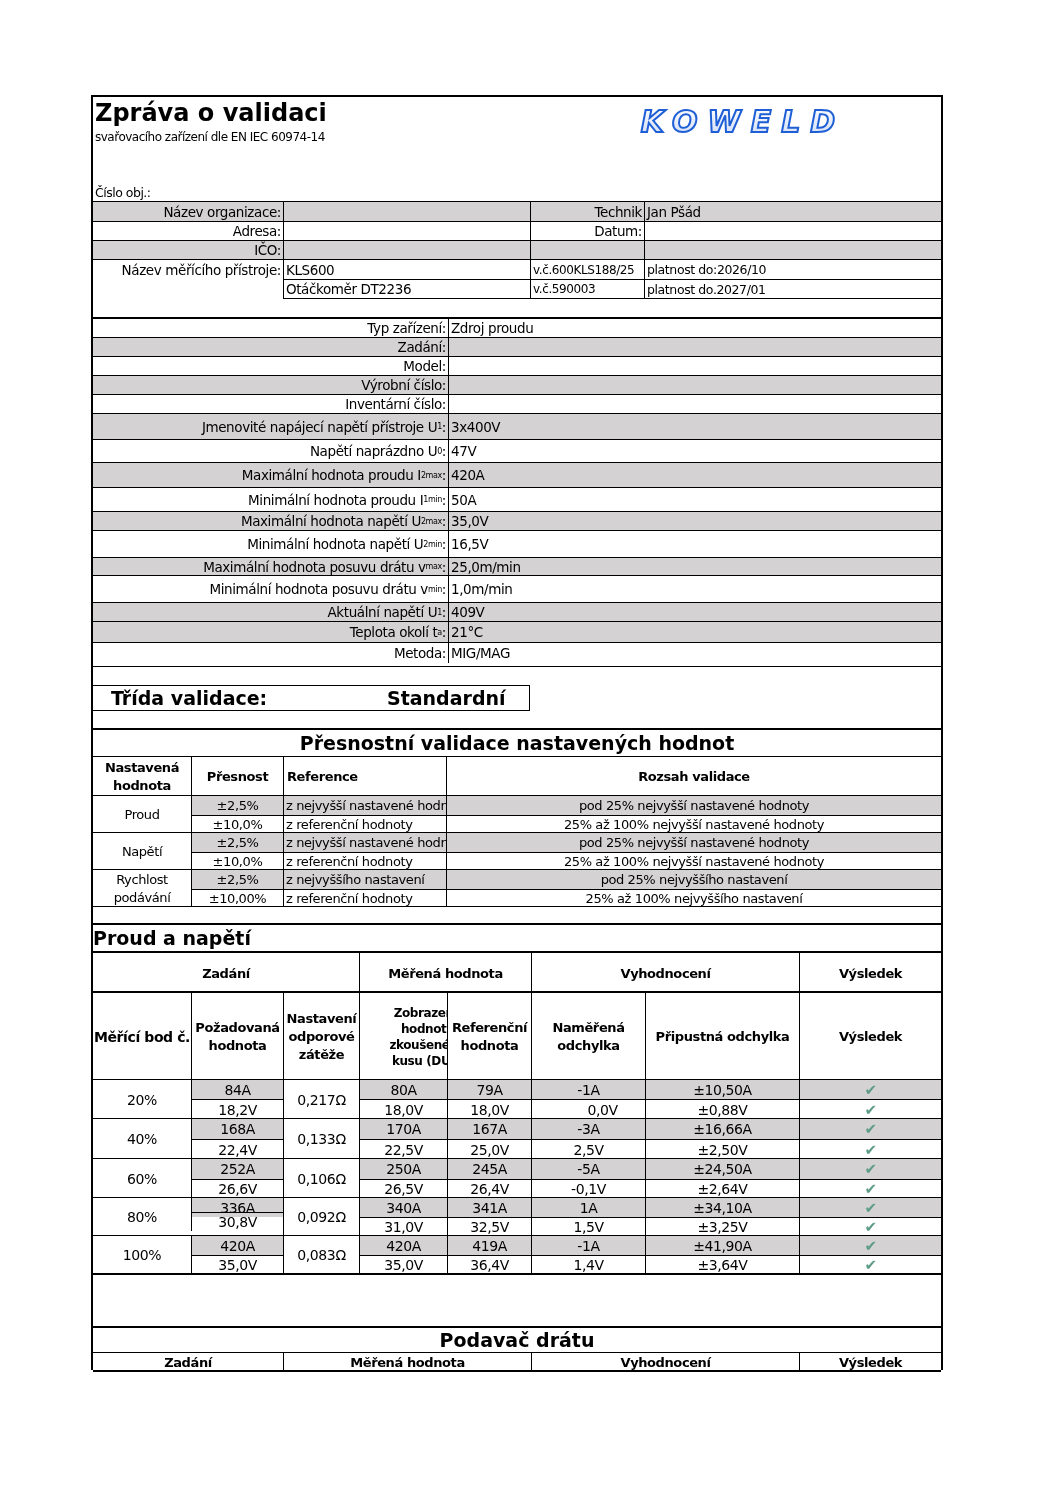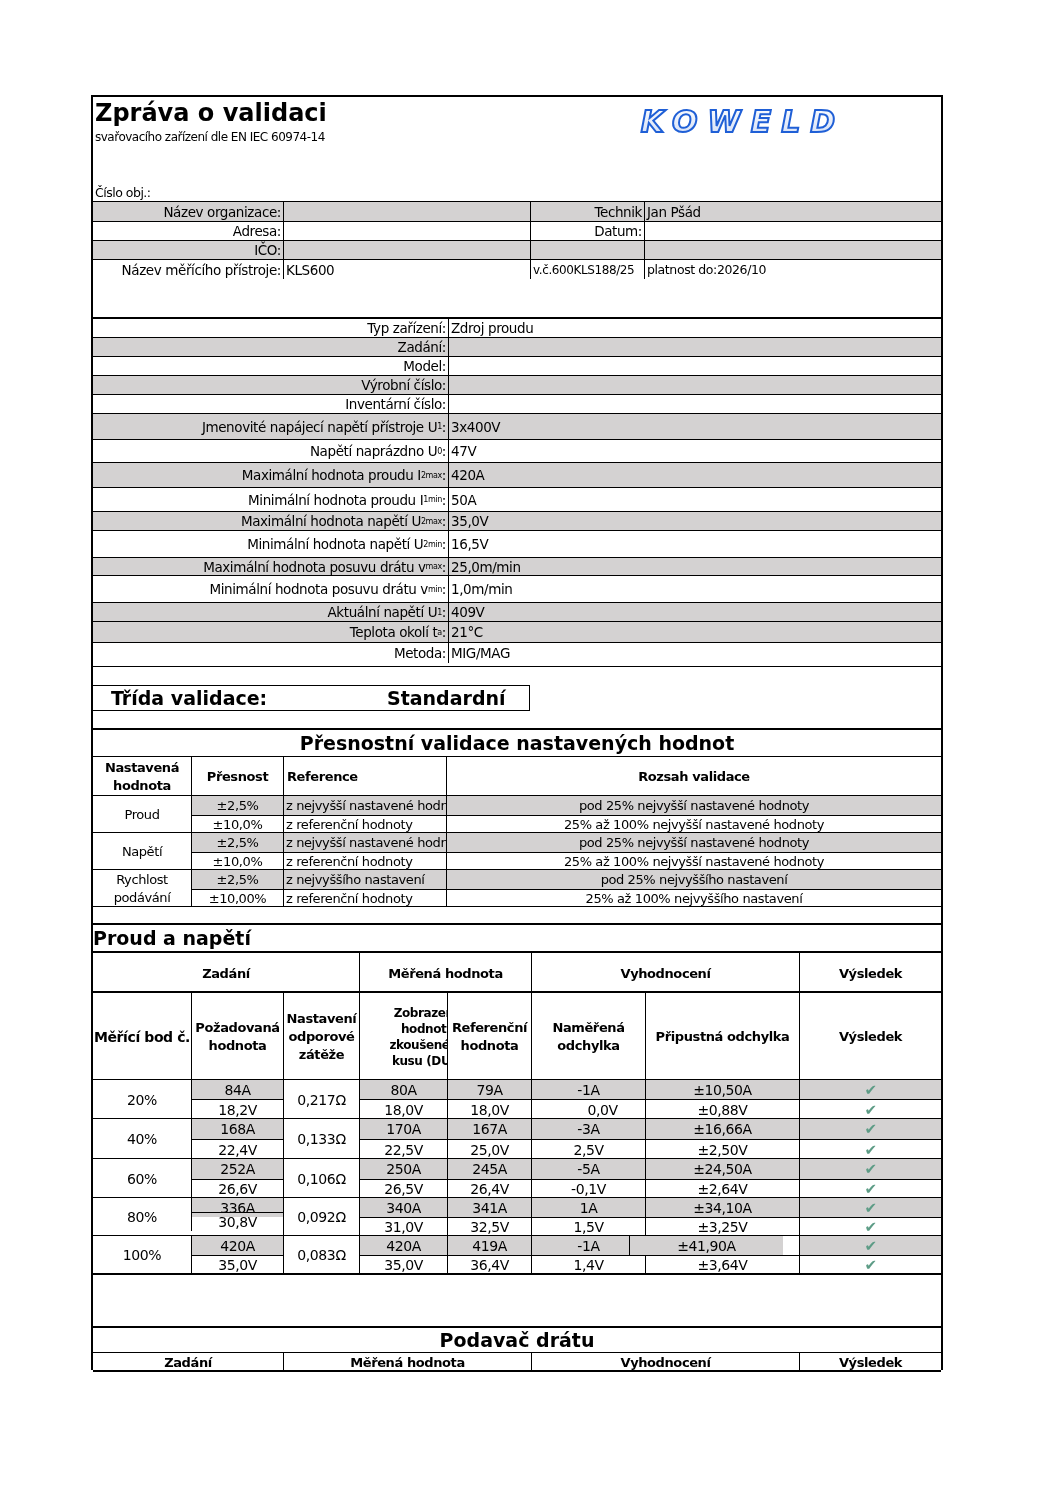--- a/index.html
+++ b/index.html
@@ -62,20 +62,25 @@
     <div class="cell bl" style="left:190px;width:247px;"></div>
     <div class="cell bl" style="left:437px;width:114px;"></div>
     <div class="cell bl" style="left:551px;width:297px;"></div>
   </div>
   <div class="row" style="top:162px;height:20px;">
     <div class="cell r" style="left:0;width:190px;">Název měřícího přístroje:</div>
     <div class="cell bl" style="left:190px;width:247px;">KLS600</div>
     <div class="cell bl cond" style="left:437px;width:114px;font-size:12px;">v.č.600KLS188/25</div>
     <div class="cell bl" style="left:551px;width:297px;font-size:12.5px;">platnost do:2026/10</div>
   </div>
+  <div class="row" style="top:182px;height:20px;border-top:none;">
+    <div class="cell" style="left:190px;width:247px;border-left:1px solid #000;border-top:1px solid #000;border-bottom:1px solid #000;">Otáčkoměr DT2236</div>
+    <div class="cell bl" style="left:437px;width:114px;font-size:12px;border-top:1px solid #000;border-bottom:1px solid #000;">v.č.590003</div>
+    <div class="cell bl" style="left:551px;width:297px;font-size:12.5px;border-top:1px solid #000;border-bottom:1px solid #000;">platnost do.2027/01</div>
+  </div>
 
   <div id="device-block">
       <div class="row" style="top: 220px; height: 20px; border-top: 2px solid rgb(0, 0, 0);">
         <div class="cell r" style="left:0;width:355px;">
           <span>Typ zařízení:</span>
         </div>
         <div class="cell bl" style="left:355px;width:395px;">Zdroj proudu</div>
       </div>
       <div class="row gray" style="top: 240px; height: 19px;">
         <div class="cell r" style="left:0;width:355px;">
@@ -299,21 +304,21 @@
           <span class="check">✔</span>
         </div>
       </div>
       <div class="row" style="top: 1138px; height: 38px;">
         <div class="tc first" style="left:0;width:98px;top:0;height:38px;font-size:14px;">100%</div>
         <div class="tc" style="left:190px;width:76px;top:0;height:38px;font-size:14px;">0,083Ω</div>
         <div class="tc" style="left:98px;width:92px;top:0px;height:19px;font-size:14px;background:#d4d2d2;">420A</div>
         <div class="tc" style="left:266px;width:88px;top:0px;height:19px;font-size:14px;background:#d4d2d2;">420A</div>
         <div class="tc" style="left:354px;width:84px;top:0px;height:19px;font-size:14px;background:#d4d2d2;">419A</div>
         <div class="tc" style="left:438px;width:114px;top:0px;height:19px;font-size:14px;background:#d4d2d2;">-1A</div>
-        <div class="tc" style="left:536px;width:154px;top:0px;height:19px;font-size:14px;background:#d4d2d2;">±41,90A</div>
+        <div class="tc" style="left:552px;width:154px;top:0px;height:19px;font-size:14px;background:#d4d2d2;">±41,90A</div>
         <div class="tc" style="left:706px;width:142px;top:0px;height:19px;background:#d4d2d2;">
           <span class="check">✔</span>
         </div>
         <div class="tc" style="left:98px;width:92px;top:19px;height:19px;font-size:14px;border-top:1px solid #000;">35,0V</div>
         <div class="tc" style="left:266px;width:88px;top:19px;height:19px;font-size:14px;border-top:1px solid #000;">35,0V</div>
         <div class="tc" style="left:354px;width:84px;top:19px;height:19px;font-size:14px;border-top:1px solid #000;">36,4V</div>
         <div class="tc" style="left:438px;width:114px;top:19px;height:19px;font-size:14px;border-top:1px solid #000;">1,4V</div>
         <div class="tc" style="left:552px;width:154px;top:19px;height:19px;font-size:14px;border-top:1px solid #000;">±3,64V</div>
         <div class="tc" style="left:706px;width:142px;top:19px;height:19px;border-top:1px solid #000;">
           <span class="check">✔</span>

